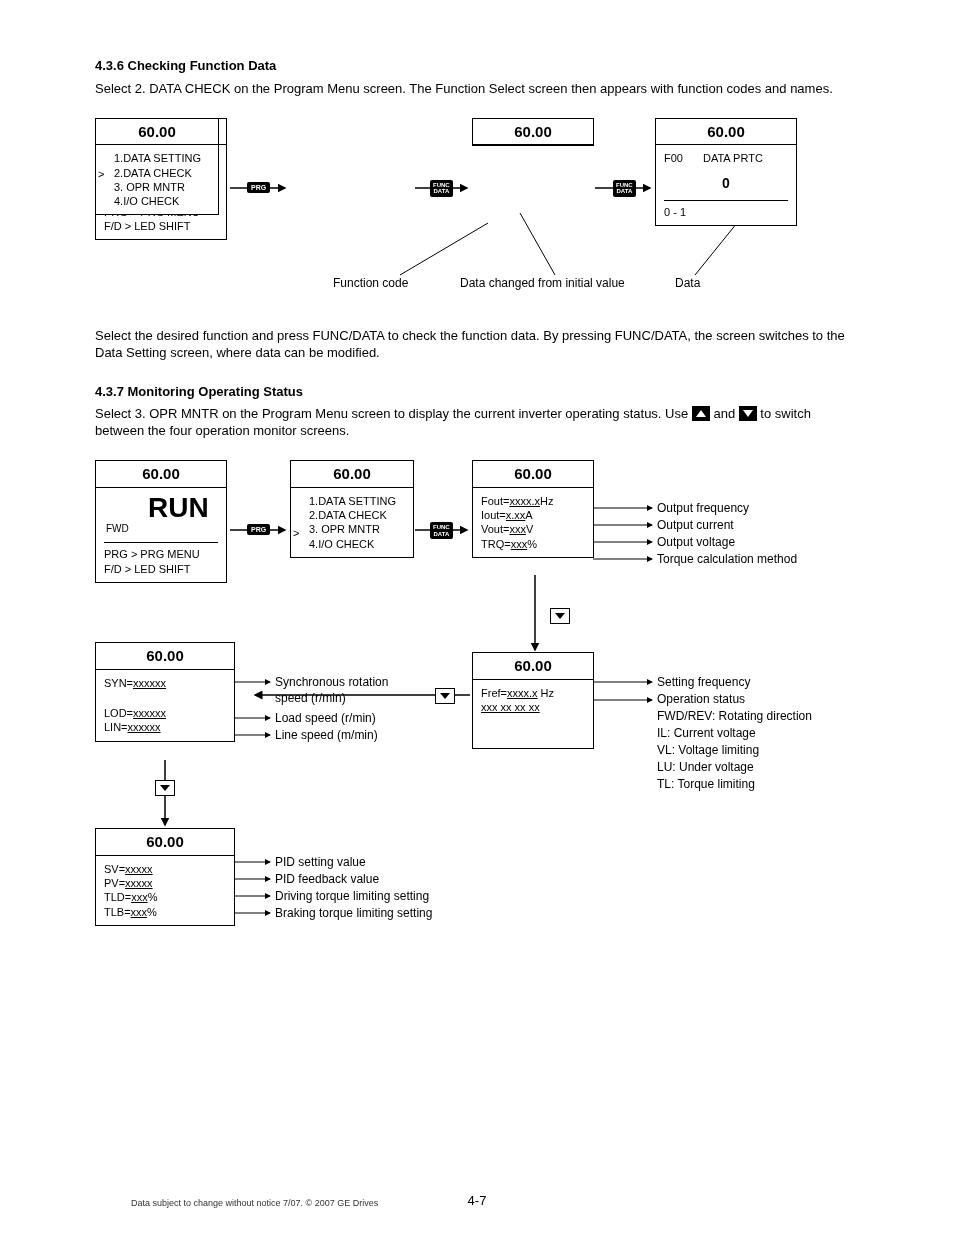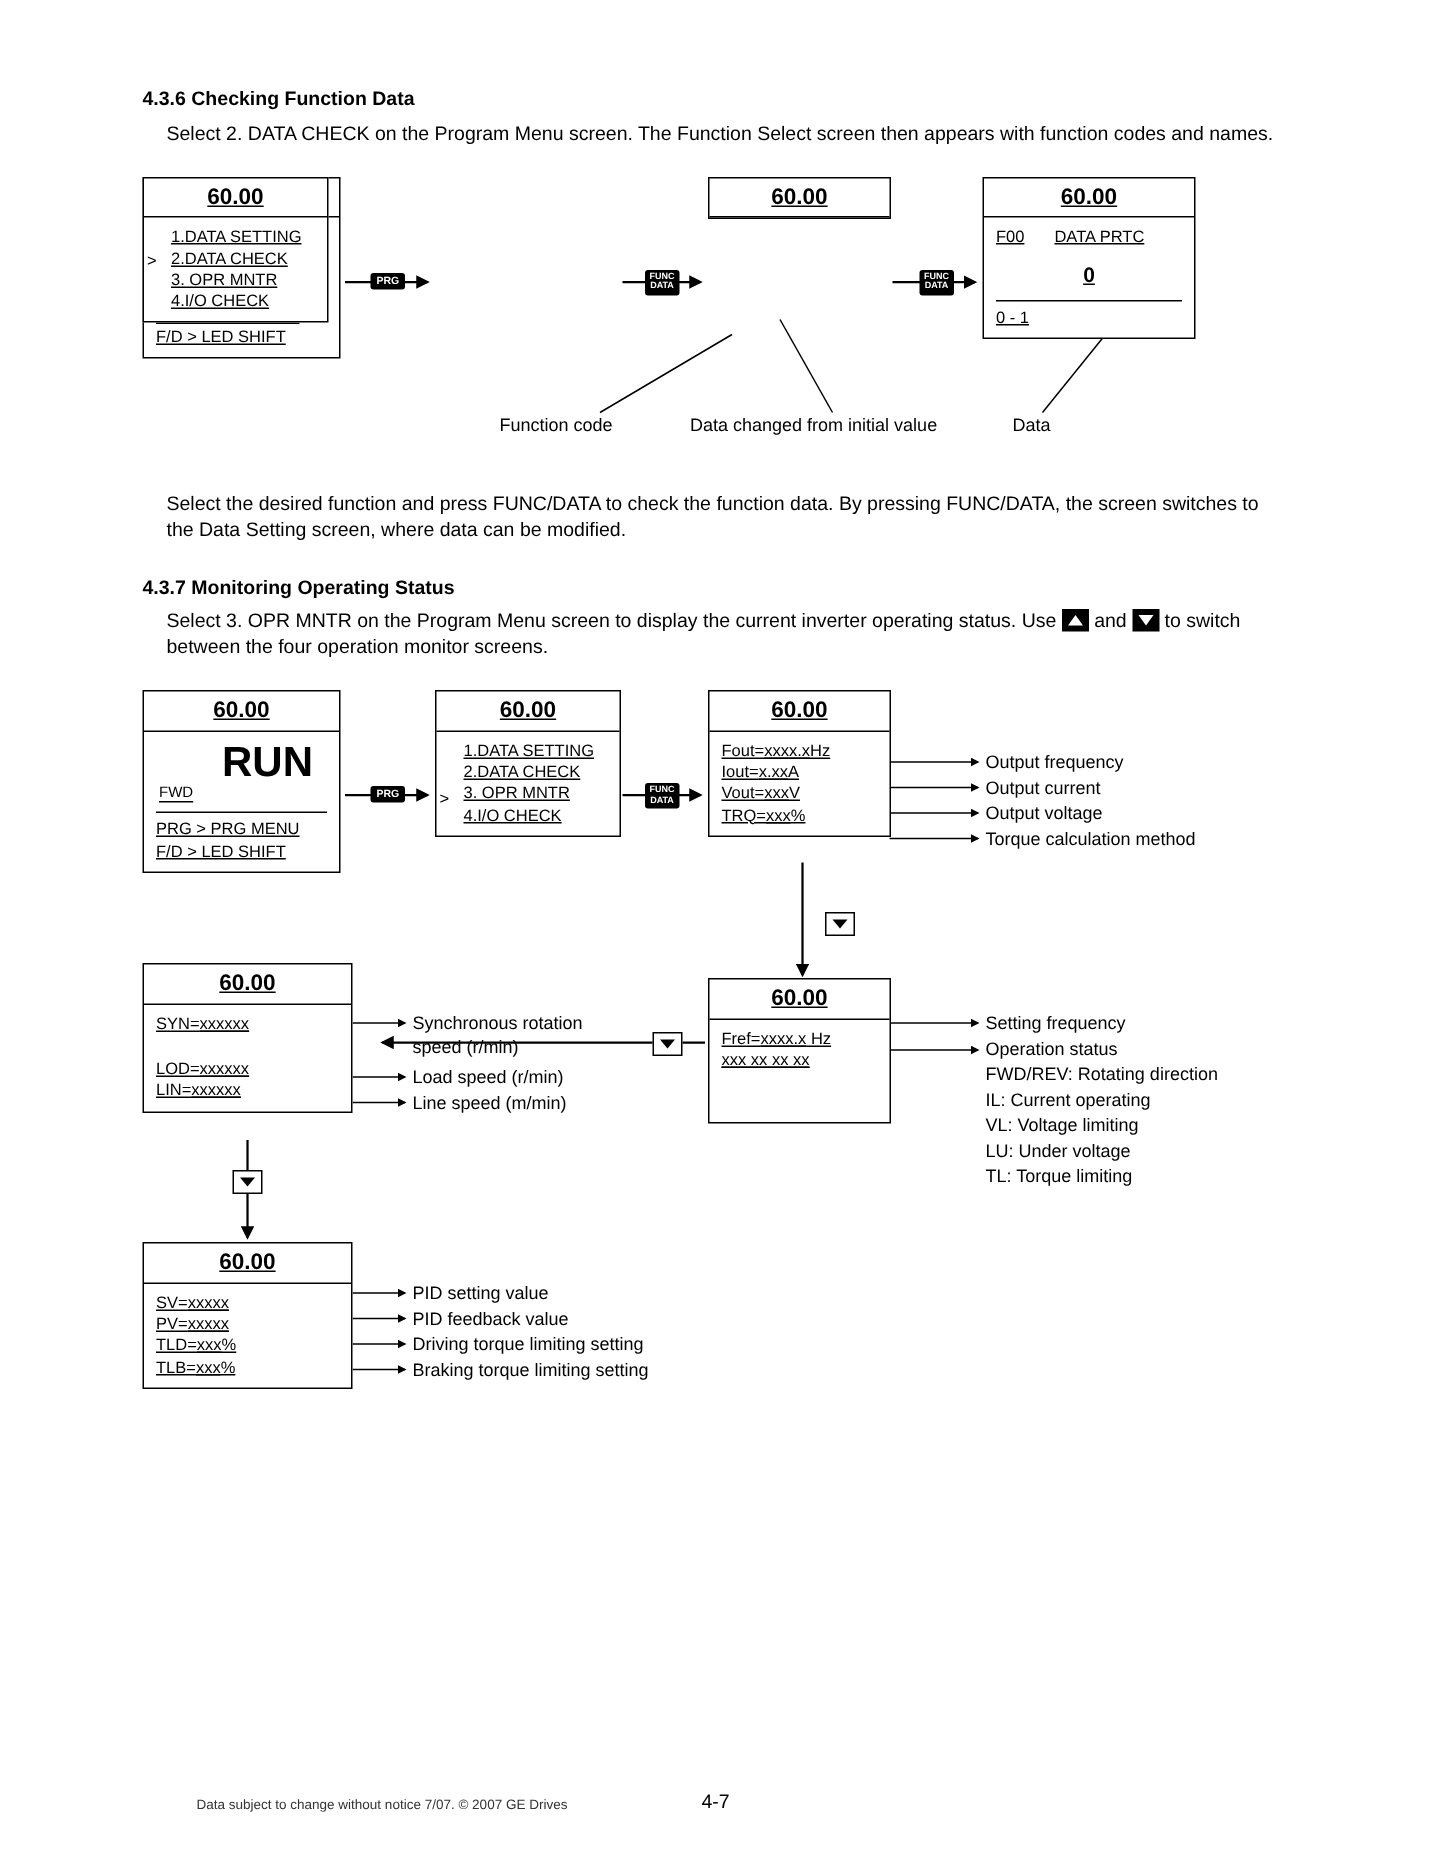--- a/index.html
+++ b/index.html
@@ -11,31 +11,30 @@
     box-sizing: border-box;
     color: #000;
     line-height: 1.3;
   }
   h4 {
     font-size: 13px;
     font-weight: bold;
     margin: 8px 0 6px 0;
   }
   p {
-    margin: 0 0 12px 16px;
+    margin: 0 0 12px 0;
   }
   .diagram {
     position: relative;
     margin: 20px 0 10px 0;
   }
   .box {
     position: absolute;
     border: 1.5px solid #000;
     background: #fff;
-    text-decoration: underline;
   }
   .box .hdr {
     text-align: center;
     font-weight: bold;
     font-size: 15px;
     border-bottom: 1.5px solid #000;
     padding: 3px 0;
   }
   .box .body {
     padding: 6px 8px;
@@ -289,21 +288,21 @@
   <div class="box" style="left:377px; top:192px; width:120px;height:95px;">
     <div class="hdr">60.00</div>
     <div class="body" style="font-size:11px;">
       <div><span>Fref=</span><span class="ul">xxxx.x</span><span> Hz</span></div>
       <div><span class="ul">xxx xx xx xx</span></div>
     </div>
   </div>
   <span class="caption" style="left:562px;top:215px;">Setting frequency</span>
   <span class="caption" style="left:562px;top:232px;">Operation status</span>
   <span class="caption" style="left:562px;top:249px;">FWD/REV: Rotating direction</span>
-  <span class="caption" style="left:562px;top:266px;">IL: Current operating</span>
+  <span class="caption" style="left:562px;top:266px;">IL: Current voltage</span>
   <span class="caption" style="left:562px;top:283px;">VL: Voltage limiting</span>
   <span class="caption" style="left:562px;top:300px;">LU: Under voltage</span>
   <span class="caption" style="left:562px;top:317px;">TL: Torque limiting</span>
 
   <span class="arrowbtn down" style="position:absolute;left:340px;top:228px;"></span>
 
   <div class="box" style="left:0; top:182px; width:138px;">
     <div class="hdr">60.00</div>
     <div class="body" style="font-size:11px;">
       <div><span>SYN=</span><span class="ul">xxxxxx</span></div>

